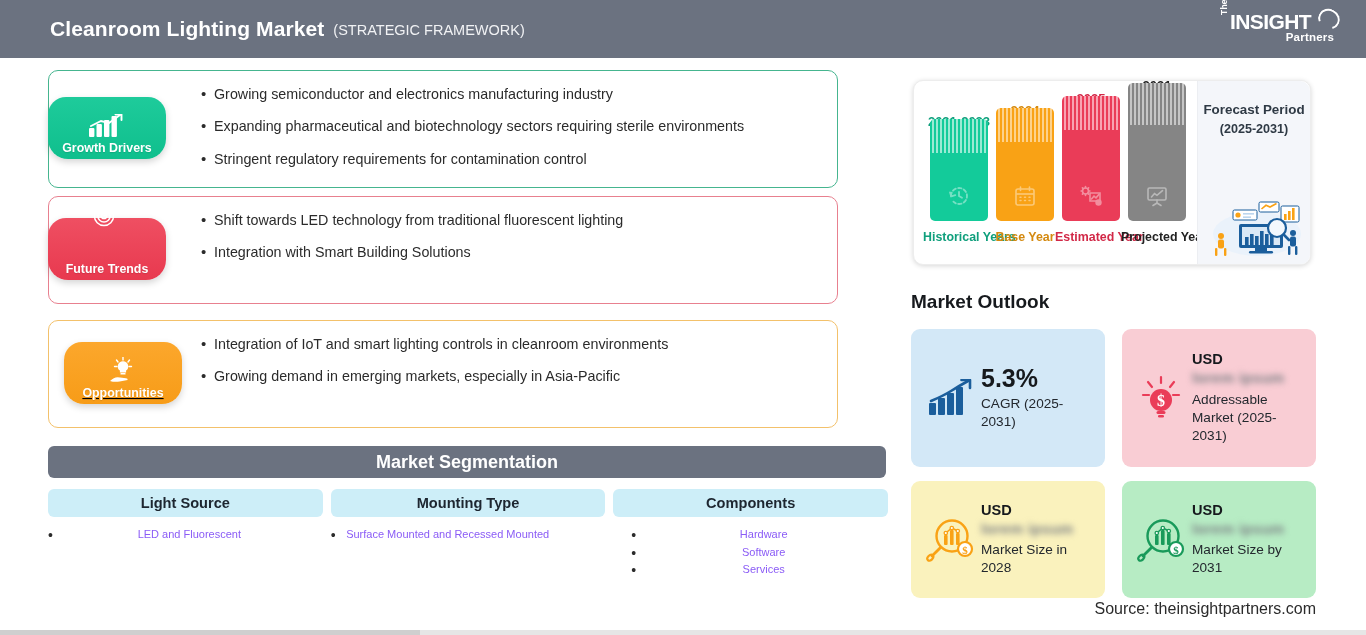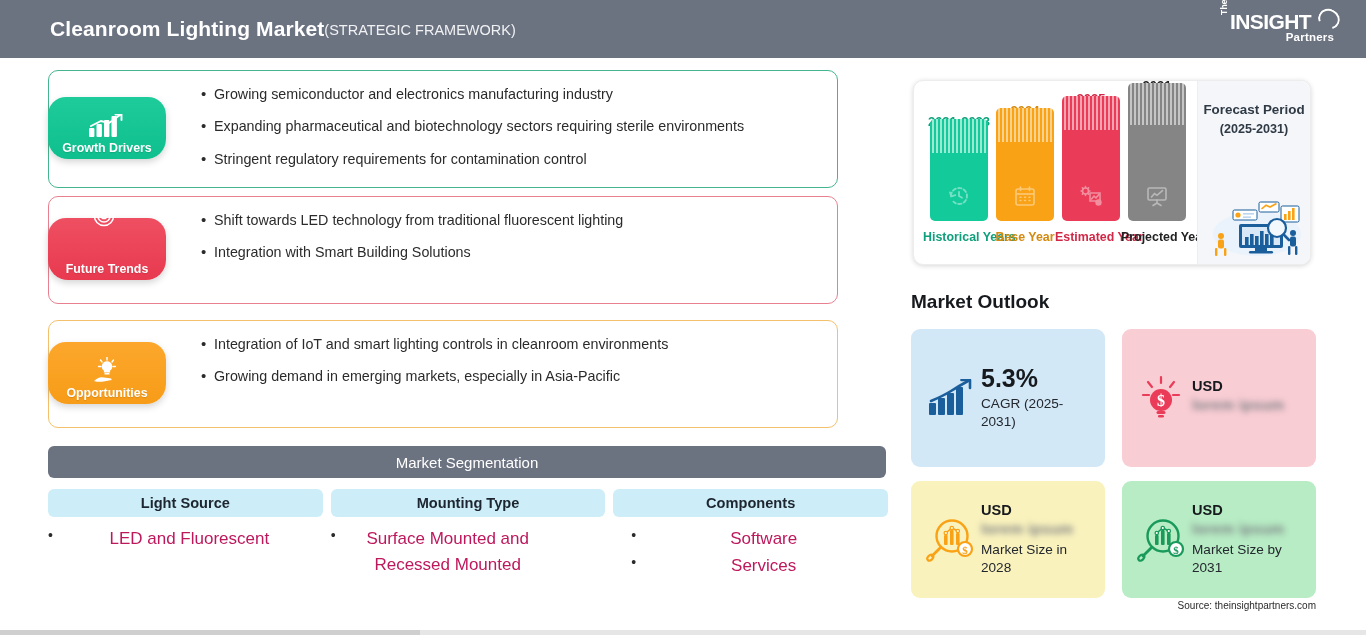--- a/index.html
+++ b/index.html
@@ -14,21 +14,21 @@
   
   .header {
     position: absolute; left: 0; top: 0; width: 1366px; height: 58px;
     background: #6b7280; display: flex; align-items: center;
   }
   .header-title {
     margin-left: 50px; color: #ffffff; font-size: 21px; font-weight: bold;
     letter-spacing: .1px; white-space: nowrap;
   }
   .header-sub {
-    color: #f1f2f4; font-size: 14.5px; font-weight: normal;
+    margin-left: 9px; color: #f1f2f4; font-size: 14.5px; font-weight: normal;
     white-space: nowrap; position: relative; top: 1px;
   }
   .logo {
     position: absolute; right: 28px; top: 9px; width: 118px; height: 40px;
     color: #fff;
   }
   .logo .l-the {
     position: absolute; left: 0; top: 6px;
     font-size: 8.5px; font-weight: bold; line-height: 1;
     transform: rotate(-90deg); transform-origin: left top;
@@ -85,34 +85,34 @@
     content: "\2022"; position: absolute; left: 0; top: -1px;
     color: #2b2b2b; font-size: 15px;
   }
 
   
   .seg-header {
     position: absolute; left: 48px; top: 446px; width: 838px; height: 32px;
     background: #6b7280; border-radius: 6px;
     display: flex; align-items: center; justify-content: center;
   }
-  .seg-header span { color: #fff; font-size: 15px; font-weight: normal; }
+  .seg-header span { color: #fff; font-size: 18px; font-weight: bold; }
 
   .seg-cols { position: absolute; left: 44px; top: 489px; width: 848px; display: flex; }
   .seg-col { width: 288px; text-align: center; }
   .seg-col + .seg-col { margin-left: 0; }
   .seg-pill {
     height: 28px; background: #cdeef8; border-radius: 6px;
     display: flex; align-items: center; justify-content: center;
     margin: 0 4px;
   }
   .seg-pill span { font-size: 14.6px; font-weight: bold; color: #1d2630; }
   .seg-items { padding: 9px 8px 0 4px; }
   .seg-item {
-    position: relative; font-size: 17px; color: #be185d; line-height: 1.5;
+    position: relative; font-size: 11px; color: #8b5cf6; line-height: 1.5;
     padding-left: 12px; margin-bottom: 1px;
   }
   .seg-item::before {
     content: "\2022"; position: absolute; left: 0; top: -1px; font-size: 14px; color: #2b2b2b;
   }
 
   
   .forecast-card {
     position: absolute; left: 913px; top: 80px; width: 398px; height: 185px;
     background: #ffffff; border-radius: 10px;
@@ -172,21 +172,21 @@
     font-size: 15px; font-weight: bold; color: #7b7f84; margin: 3px 0 4px;
     filter: blur(3.4px); line-height: 1.1; letter-spacing: .3px;
   }
   .card-cagr  { left: 911px;  top: 329px; width: 194px; height: 138px; background: #d3e8f7; }
   .card-tam   { left: 1122px; top: 329px; width: 194px; height: 138px; background: #f9cdd4; }
   .card-2024  { left: 911px;  top: 481px; width: 194px; height: 117px; background: #faf2bd; }
   .card-2031  { left: 1122px; top: 481px; width: 194px; height: 117px; background: #b7ecc4; }
 
   .source {
     position: absolute; right: 50px; top: 600px;
-    font-size: 10px; color: #2b2b2b;
+    font-size: 16px; color: #2b2b2b;
   }
   .footer-line {
     position: absolute; left: 0; bottom: 0; width: 1366px; height: 5px; background: #e6e6e6;
   }
   .footer-line::after {
     content: ""; position: absolute; left: 0; bottom: 0; width: 420px; height: 5px; background: #cfcfcf;
   }
 </style>
 </head>
 <body>
@@ -248,21 +248,21 @@
     </div>
   </div>
 
   <div class="pillar" style="left:0;top:320px;width:900px;height:108px;">
     <div class="pillar-box orange" style="height:108px;">
       <div class="bullets">
         <div class="bullet">Integration of IoT and smart lighting controls in cleanroom environments</div>
         <div class="bullet">Growing demand in emerging markets, especially in Asia-Pacific</div>
       </div>
     </div>
-    <div class="pillar-badge badge-orange" style="left:48px;top:22px;">
+    <div class="pillar-badge badge-orange" style="left:64px;top:22px;text-decoration:underline;">
       <div class="b-icon">
         <svg width="34" height="26" viewBox="0 0 34 26">
           <g stroke="#fff" stroke-width="1.4" stroke-linecap="round">
             <line x1="17" y1="0.5" x2="17" y2="3"></line>
             <line x1="10.5" y1="3" x2="12" y2="5"></line>
             <line x1="23.5" y1="3" x2="22" y2="5"></line>
             <line x1="8.5" y1="9.5" x2="11" y2="9.5"></line>
             <line x1="25.5" y1="9.5" x2="23" y2="9.5"></line>
           </g>
           <path d="M17 4.2 a5.2 5.2 0 0 1 3.1 9.4 v2 h-6.2 v-2 A5.2 5.2 0 0 1 17 4.2z" fill="#fff"></path>
@@ -295,20 +295,21 @@
       <div class="seg-items">
         <div class="seg-item" style="max-width:222px;">Surface Mounted and Recessed Mounted</div>
       </div>
     </div>
 
     <div class="seg-col">
       <div class="seg-pill">
         <span>Components</span>
       </div>
       <div class="seg-items" style="padding-left:22px;">
+        <div class="seg-item">Hardware</div>
         <div class="seg-item">Software</div>
         <div class="seg-item">Services</div>
       </div>
     </div>
   </div>
 
   <div class="forecast-card">
     <div class="fc-bars">
 
       <div class="fc-bar" style="left:16px;height:164px;">
@@ -461,20 +462,21 @@
         </g>
         <circle cx="24" cy="26" r="11" fill="#ea3c58"></circle>
         <rect x="19.5" y="37" width="9" height="3" rx="1.5" fill="#ea3c58"></rect>
         <rect x="21" y="41" width="6" height="2.6" rx="1.3" fill="#ea3c58"></rect>
         <text x="24" y="32.4" text-anchor="middle" font-family="Liberation Serif, serif" font-size="16" font-weight="bold" fill="#ffffff">$</text>
       </svg>
     </div>
     <div class="oc-body">
       <div class="oc-usd">USD</div>
       <div class="oc-blur">lorem ipsum</div>
+      <div class="oc-sub">Addressable Market (2025-2031)</div>
     </div>
   </div>
 
   <div class="ocard card-2024">
     <div class="oc-icon">
       <svg width="50" height="46" viewBox="0 0 50 46">
         <circle cx="27" cy="19" r="15.5" fill="none" stroke="#f9a215" stroke-width="2.4"></circle>
         <path d="M15.8 30.2 L7 39" stroke="#f9a215" stroke-width="2.8" stroke-linecap="round"></path>
         <ellipse cx="5.3" cy="40.7" rx="3.4" ry="2.4" fill="none" stroke="#f9a215" stroke-width="2.2" transform="rotate(-45 5.3 40.7)"></ellipse>
         <g fill="#f9a215">

